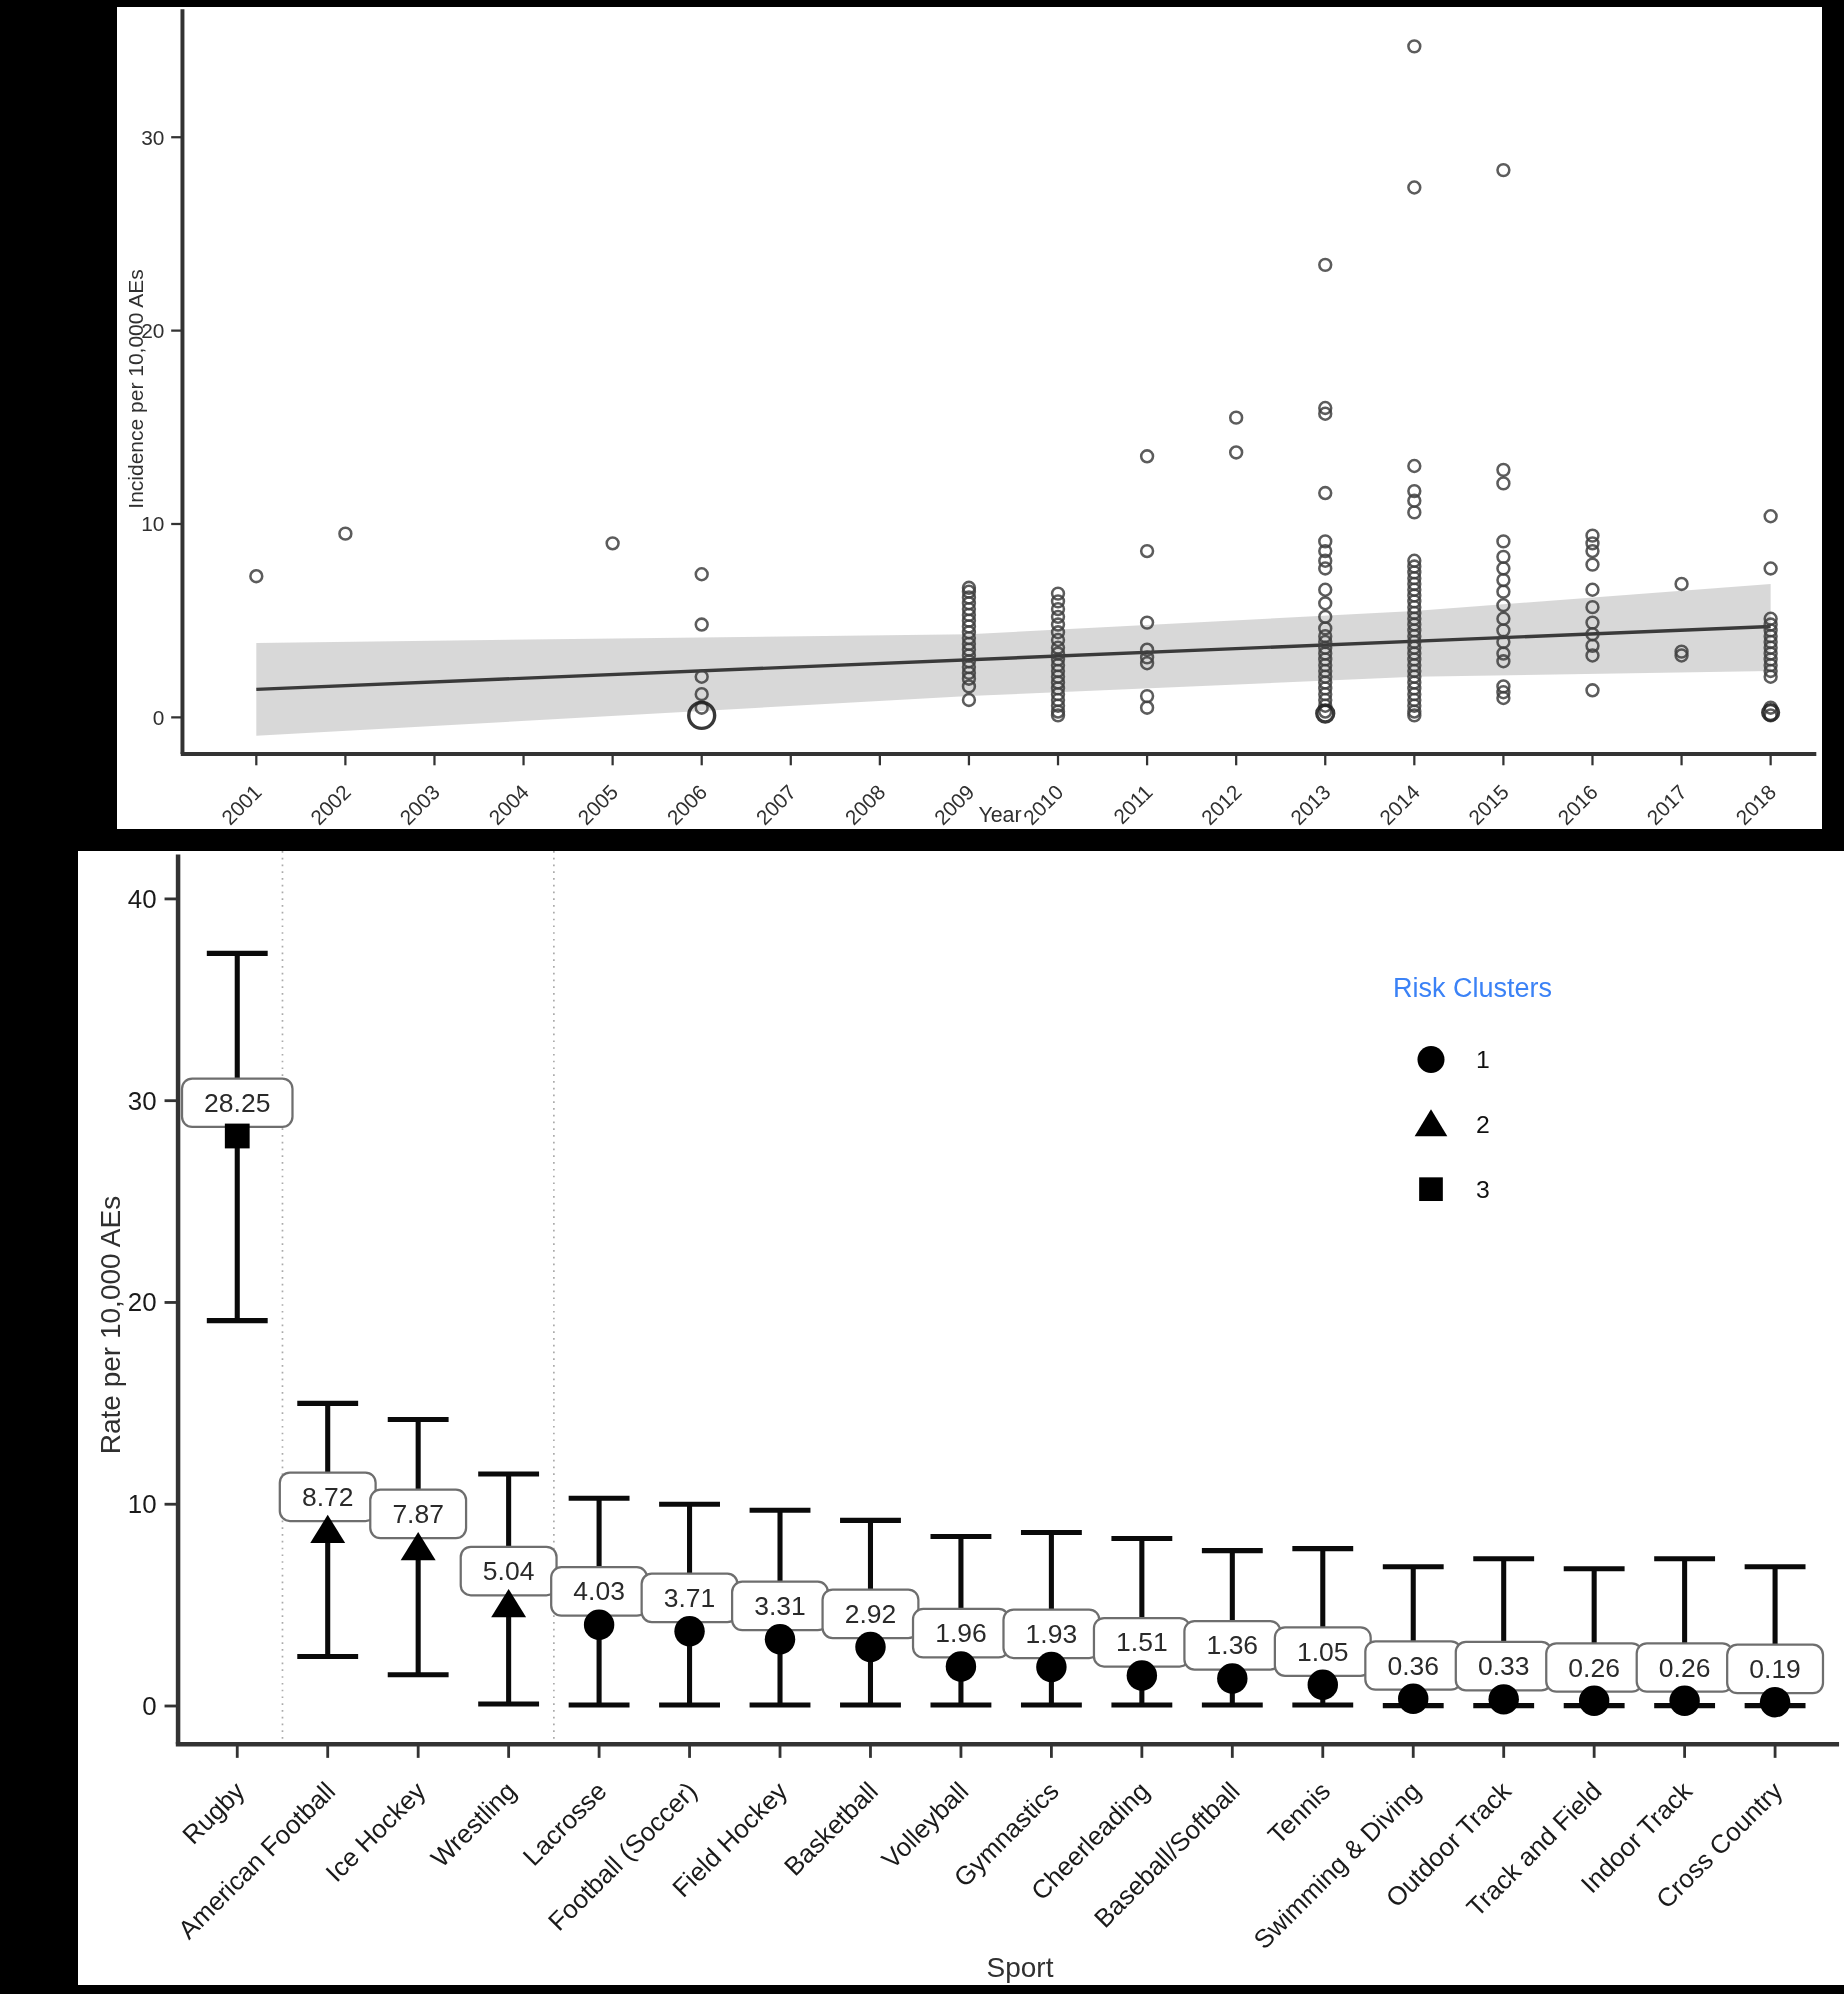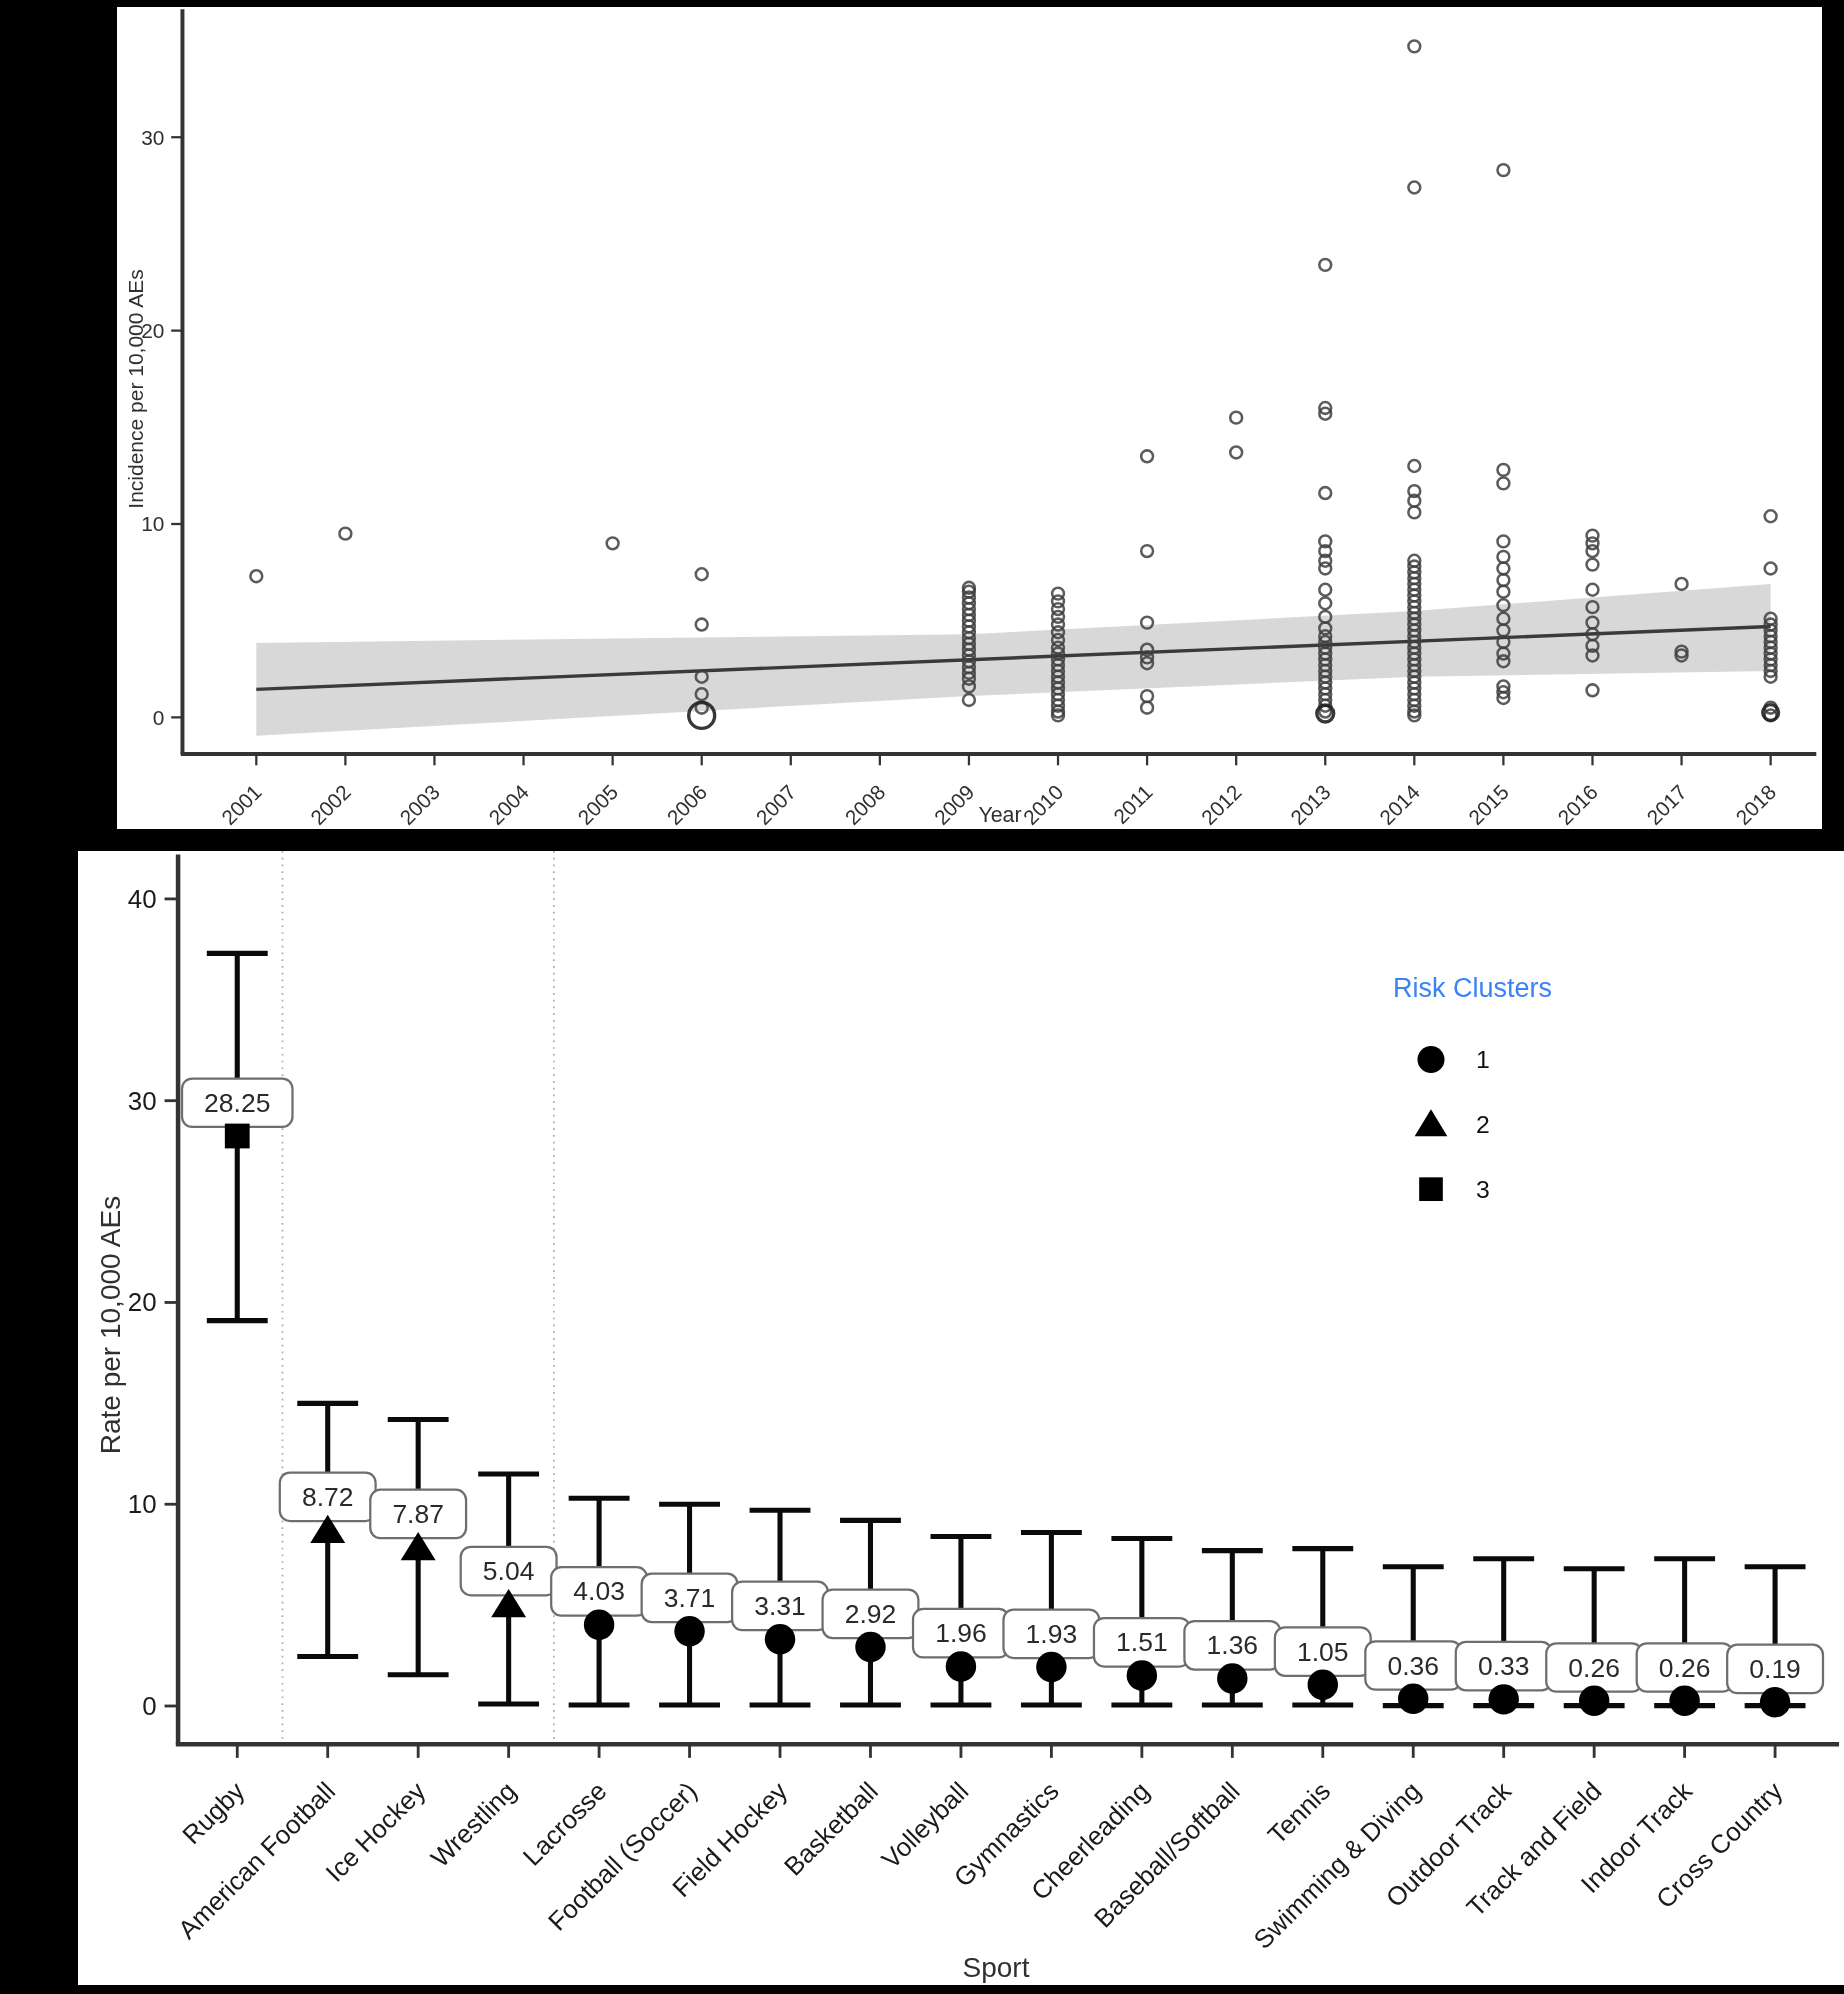--- a/index.html
+++ b/index.html
@@ -6,21 +6,21 @@
   #page{position:relative;width:1845px;height:1995px;background:#000;overflow:hidden;
         font-family:"Liberation Sans", sans-serif;}
   .panel{position:absolute;background:#fff;}
   #panel-top{left:117px;top:6.8px;width:1705px;height:822px;}
   #panel-bottom{left:78px;top:851px;width:1767px;height:1134px;}
   svg{position:absolute;left:0;top:0;}
   .axis-title{position:absolute;color:#303030;white-space:nowrap;}
   #top-ylabel{left:136px;top:389px;font-size:21px;transform:translate(-50%,-50%) rotate(-90deg);}
   #top-xlabel{left:1000px;top:803px;font-size:21.4px;transform:translate(-50%,0);}
   #bottom-ylabel{left:111px;top:1325px;font-size:28px;transform:translate(-50%,-50%) rotate(-90deg);}
-  #bottom-xlabel{left:996px;top:1952px;font-size:28px;transform:translate(-50%,0);}
+  #bottom-xlabel{left:1020px;top:1952px;font-size:28px;transform:translate(-50%,0);}
   #legend-title{left:1393px;top:973px;font-size:27px;color:#3b82f6;}
 </style>
 </head>
 <body>
 
 <div id="page">
 
   <div id="panel-top" class="panel">
     <svg id="svg-top" width="1705" height="822" viewBox="0 0 3024 1458">
         <polygon points="247,1127.945 1511,1112.51 2301,1071.35 2933,1023.33 2933,1177.68 2301,1187.97 1511,1222.27 247,1292.585" fill="#d4d4d4" opacity="0.9"></polygon>

